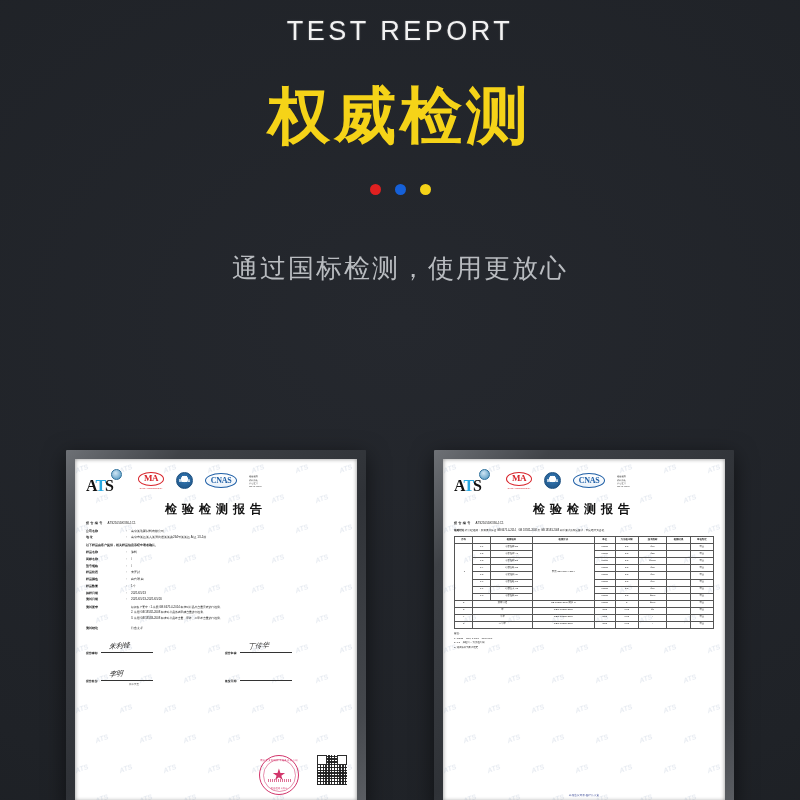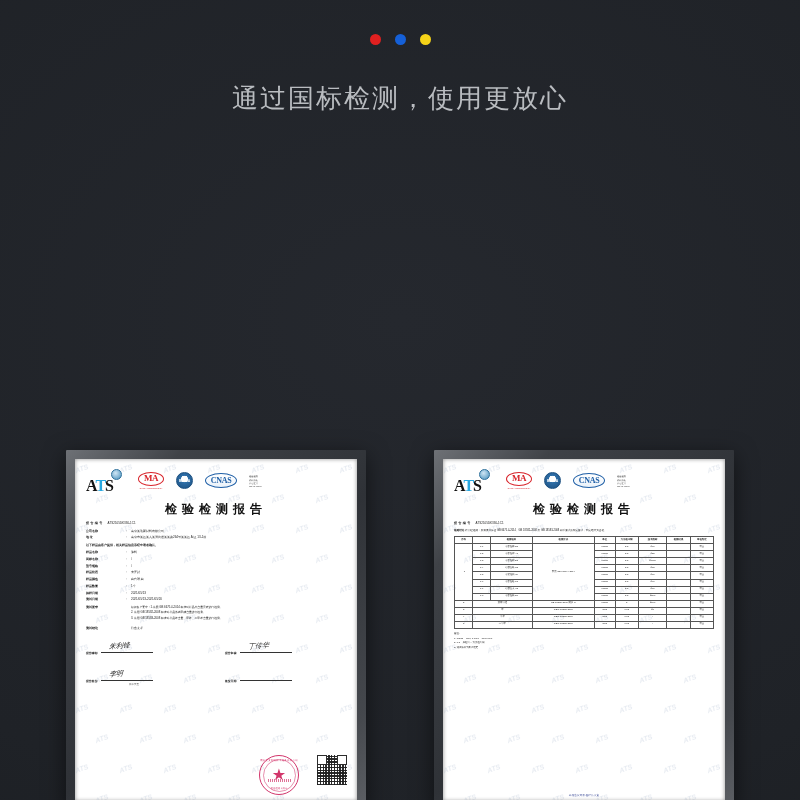--- a/index.html
+++ b/index.html
@@ -35,21 +35,21 @@
     margin-top:22px;
     font-size:58px;
     line-height:1.08;
     font-weight:bold;
     color:#f7f7f7;
     letter-spacing:4px;
   }
   .dots { margin-top:34px; display:flex; justify-content:center; gap:14px; }
   .dot { width:11px; height:11px; border-radius:50%; }
   .subtitle {
-    margin-top:36px;
+    margin-top:56px;
     font-size:26px;
     letter-spacing:2px;
     color:#b9bcc0;
     font-weight:300;
   }
 
   
   .frames { position:absolute; top:450px; left:0; width:800px; height:360px;
             display:flex; justify-content:center; gap:68px; }
   .frame {
@@ -217,20 +217,22 @@
     bottom:3px; font-size:2.6px; color:#2b3c8f; letter-spacing:.2px;
     white-space:nowrap;
   }
 </style>
 </head>
 <body>
 
 <div class="page">
 
   <div class="hero">
+    <div class="eyebrow">TEST REPORT</div>
+    <div class="headline-yellow">权威检测</div>
     <div class="dots">
       <span class="dot" style="background:#e02020"></span>
       <span class="dot" style="background:#1560d8"></span>
       <span class="dot" style="background:#f5d318"></span>
     </div>
     <div class="subtitle">通过国标检测，使用更放心</div>
   </div>
 
   <div class="frames">
 

